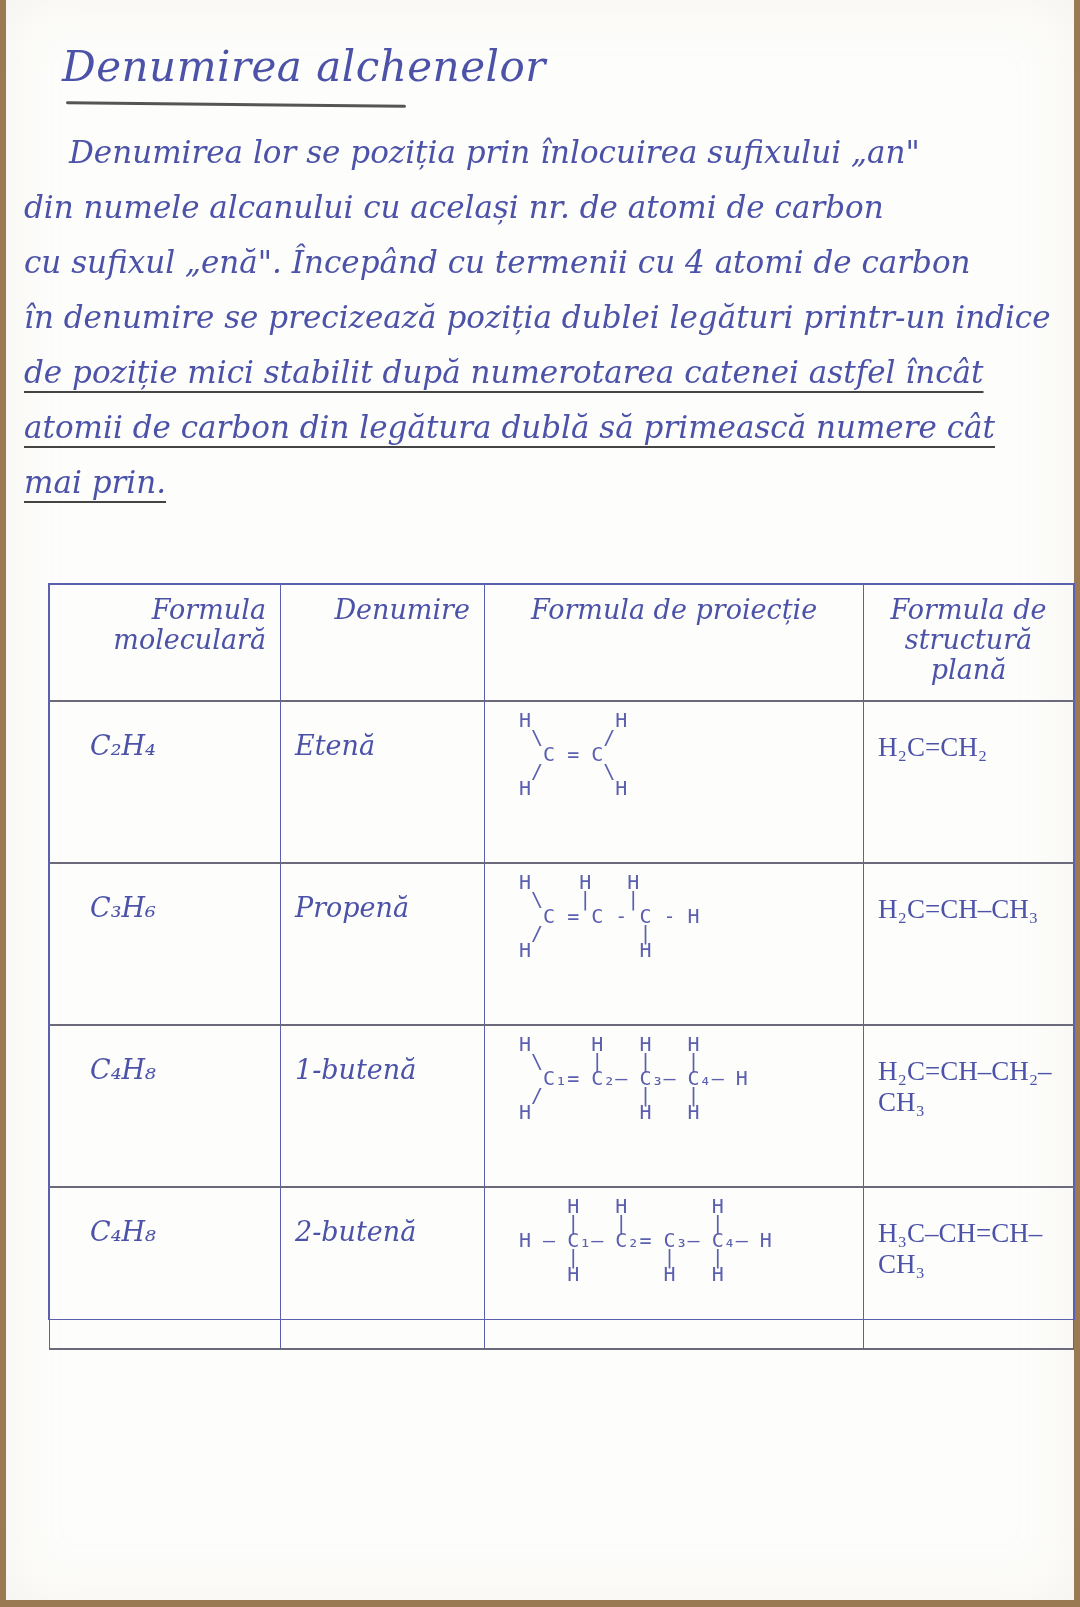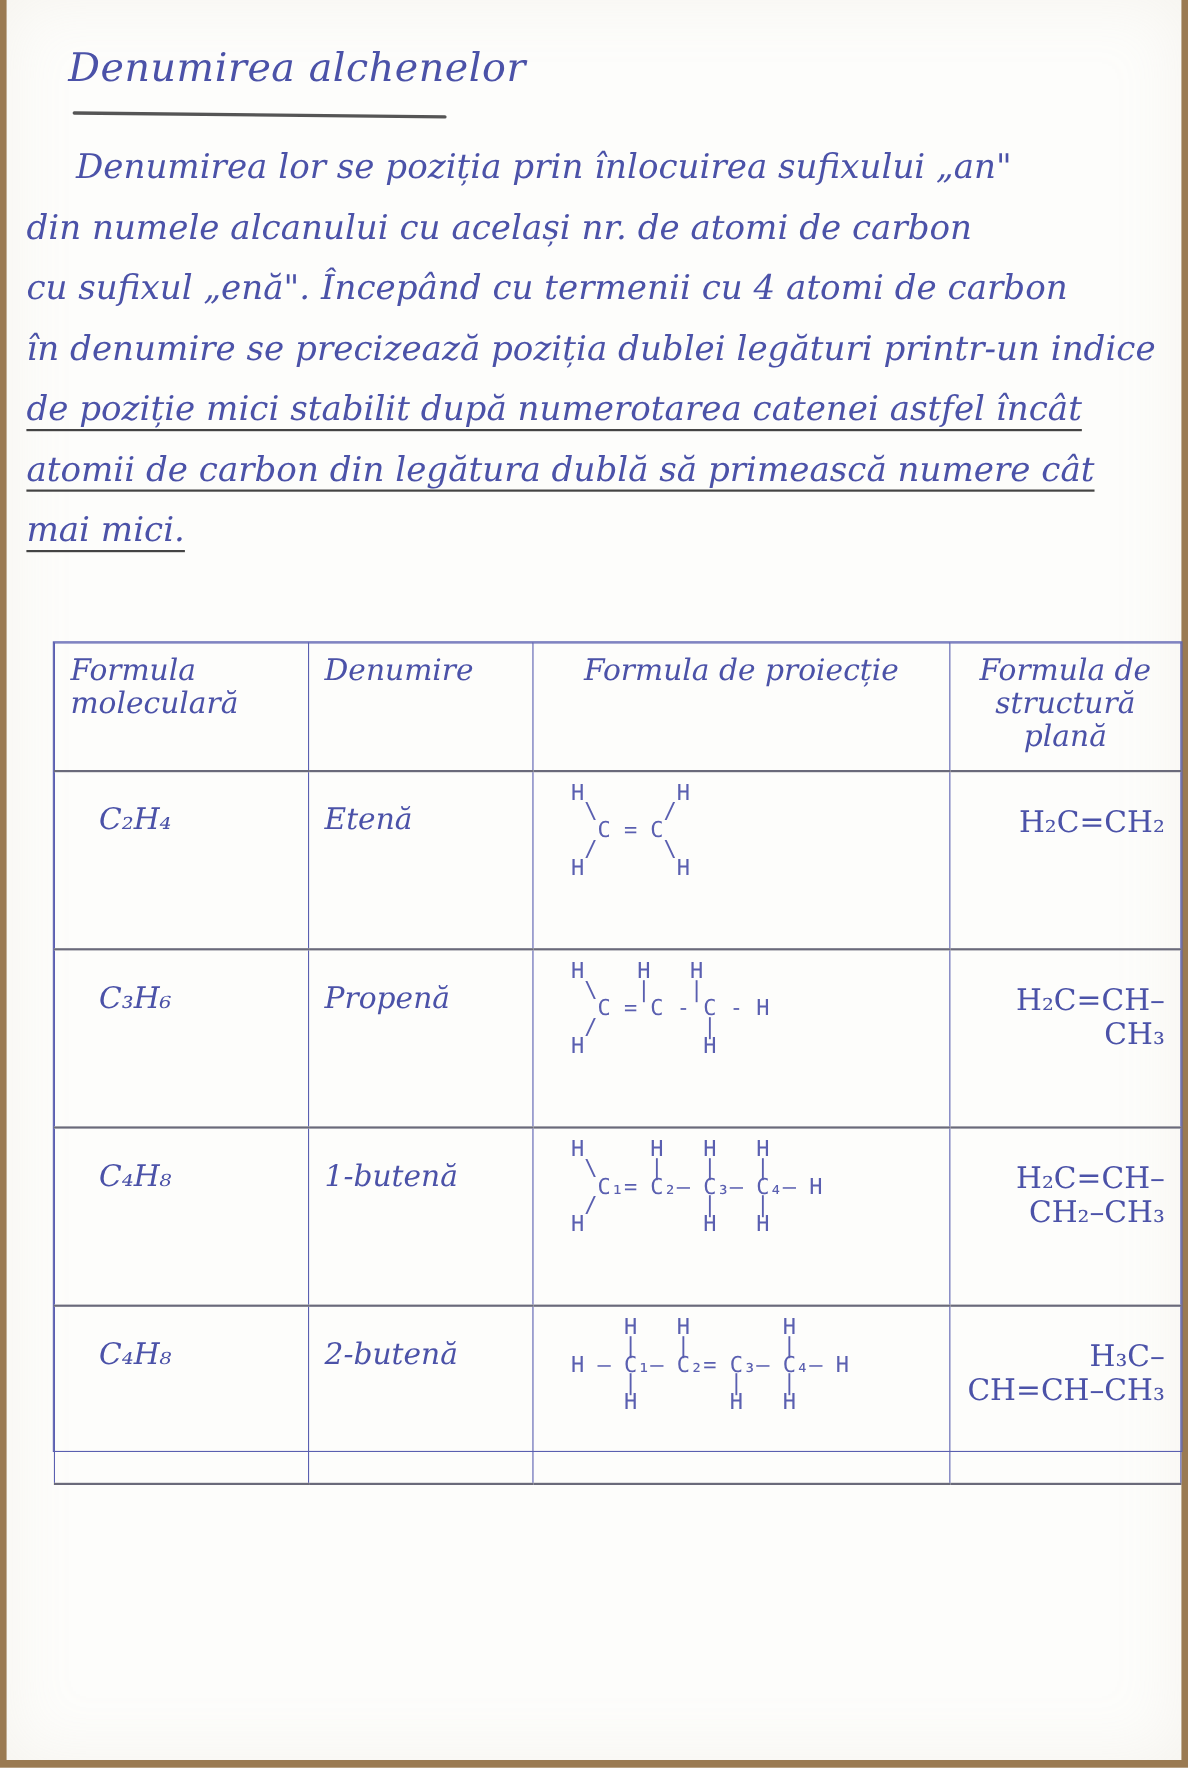--- a/index.html
+++ b/index.html
@@ -10,21 +10,21 @@
     font-family: "DejaVu Serif", serif;
   }
   .paper {
     position: absolute; left: 6px; top: 0; width: 1068px; height: 1600px;
     background: #fdfdfb;
     box-shadow: inset 0 0 60px rgba(200,190,170,0.15);
   }
   .ink { color: #4b52a8; font-style: italic; }
   .title {
     position: absolute; left: 56px; top: 42px;
-    font-size: 36px; letter-spacing: 0.5px;
+    font-size: 42px; letter-spacing: 0.5px;
   }
   .title-underline {
     position: absolute; left: 60px; top: 103px; width: 340px; height: 3px;
     background: #555; border-radius: 2px; transform: rotate(0.6deg);
   }
   .para {
     position: absolute; left: 18px; top: 125px; width: 1010px;
     font-size: 31px; line-height: 55px;
   }
   .para p { margin: 0; white-space: nowrap; }
@@ -36,43 +36,43 @@
     border: 1.5px solid #5a5fb0; border-collapse: collapse;
   }
   .table table { width: 100%; height: 100%; border-collapse: collapse; }
   .table td, .table th {
     border: 1.5px solid #5a5fb0; vertical-align: top;
     font-weight: normal; padding: 10px 14px;
     font-size: 27px; color: #4b52a8; font-style: italic;
   }
   .table tr.row td, .table tr.head th { border-bottom: 2px solid #6a6a7a; }
   .c1 { width: 202px; } .c2 { width: 175px; } .c3 { width: 350px; }
-  .head th { height: 95px; text-align: left; line-height: 30px; }
+  .head th { height: 95px; text-align: right; line-height: 30px; }
   .head th.center { text-align: center; margin-left: 20px; }
   .row td { height: 120px; }
   .mol { font-size: 28px; padding-left: 40px !important; padding-top: 28px !important; }
   .name { font-size: 28px; padding-top: 28px !important; }
-  .struct { font-size: 22px; text-align: right; padding-top: 30px !important; font-style: normal !important; }
+  .struct { font-size: 22px; text-align: left; padding-top: 30px !important; font-style: normal !important; font-family: Liberation Serif, serif; }
   .diag { font-family: "DejaVu Sans Mono", monospace; font-size: 20px; font-style: normal; color: #5a5fb0; white-space: pre; line-height: 17px; margin: 0; padding-left: 20px; }
 </style>
 </head>
 <body>
 
 <div class="paper">
   <div class="title ink">Denumirea alchenelor</div>
   <div class="title-underline"></div>
 
   <div class="para ink">
     <p class="indent">Denumirea lor se poziția prin înlocuirea sufixului „an"</p>
     <p>din numele alcanului cu același nr. de atomi de carbon</p>
     <p>cu sufixul „enă". Începând cu termenii cu 4 atomi de carbon</p>
     <p>în denumire se precizează poziția dublei legături printr-un indice</p>
     <p class="ul">de poziție mici stabilit după numerotarea catenei astfel încât</p>
     <p class="ul">atomii de carbon din legătura dublă să primească numere cât</p>
-    <p class="ul">mai mici.</p>
+    <p class="ul">mai prin.</p>
   </div>
 
   <div class="table">
     <table>
       <tbody>
           <tr class="head">
         <th class="c1">Formula moleculară</th>
         <th class="c2">Denumire</th>
         <th class="c3 center">Formula de proiecție</th>
         <th class="center">Formula de structură plană</th>

